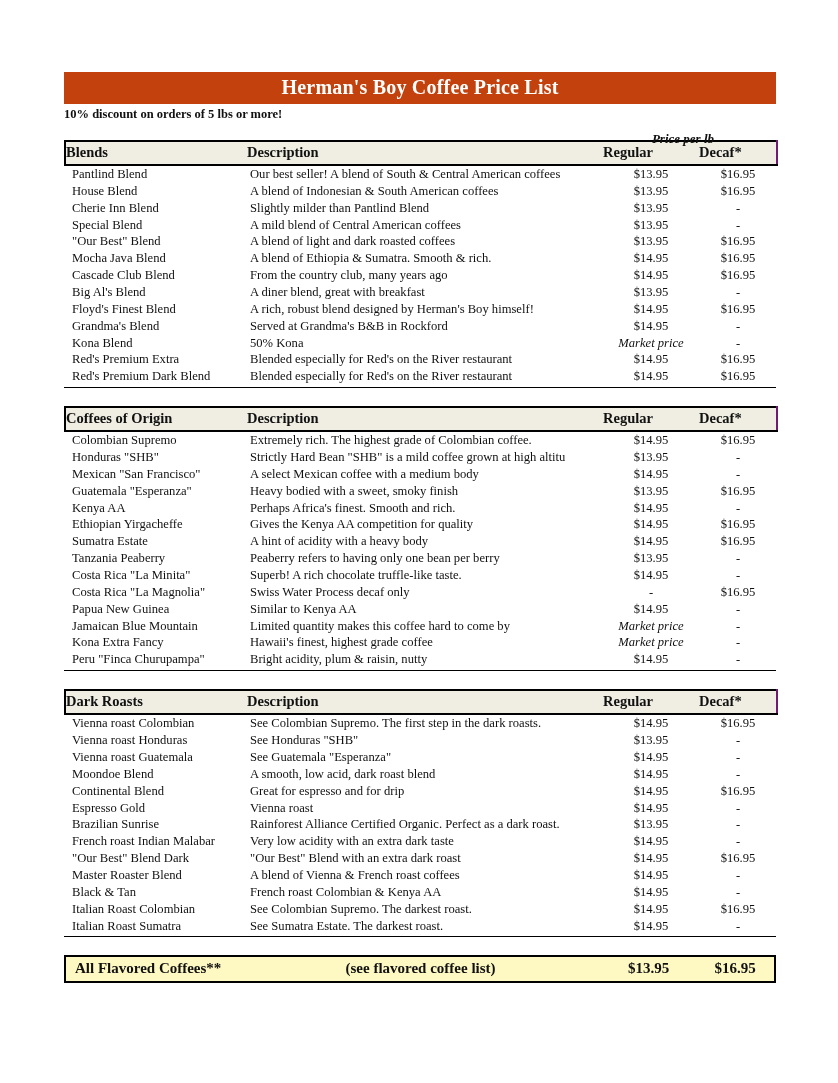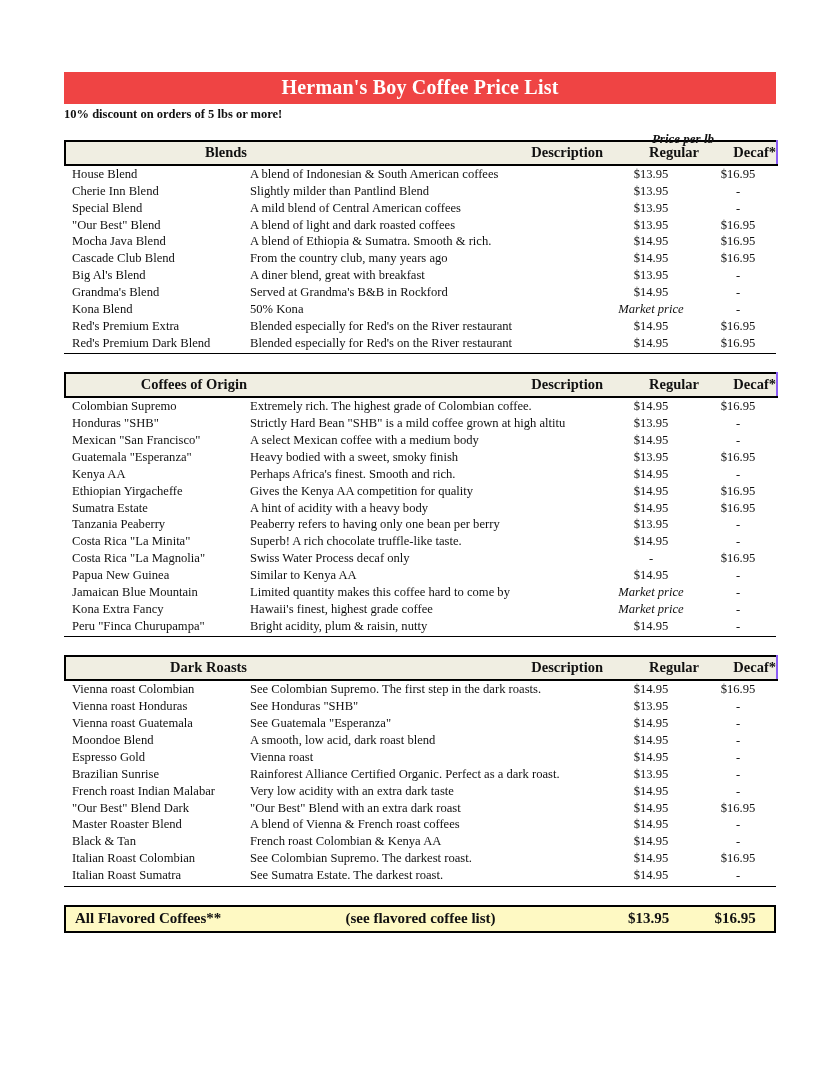--- a/index.html
+++ b/index.html
@@ -18,21 +18,21 @@
   .page {
     position: absolute;
     left: 64px;
     top: 0;
     width: 712px;
   }
 
   
   .title-banner {
     margin-top: 72px;
-    background: #ef4444;
+    background: #c2410c;
     color: #ffffff;
     text-align: center;
     font-weight: bold;
     font-size: 20px;
     letter-spacing: 0.2px;
     padding: 4px 0 5px 0;
     line-height: 1.15;
   }
   .subtitle {
     font-weight: bold;
@@ -66,27 +66,27 @@
   col.c-name  { width: 182px; }
   col.c-desc  { width: 356px; }
   col.c-reg   { width: 96px; }
   col.c-dec   { width: 78px; }
 
   thead th {
     background: #F0EEE2;
     border: 2px solid #000000;
     font-weight: bold;
     font-size: 14.5px;
-    text-align: right;
+    text-align: left;
     padding: 2px 0 3px 0;
     border-left: none;
     border-right: none;
   }
   thead th.first { border-left: 2px solid #000; }
-  thead th.last  { border-right: 2px solid #8b5cf6; }
+  thead th.last  { border-right: 2px solid #701a75; }
 
   tbody td {
     font-size: 12.6px;
     padding: 1px 0 1px 0;
     vertical-align: top;
     line-height: 1.18;
   }
   td.name { padding-left: 7px; white-space: nowrap; }
   td.desc { padding-left: 3px; }
   td.reg, td.dec { text-align: center; white-space: nowrap; }
@@ -139,20 +139,26 @@
           <thead>
             <tr>
               <th class="first">Blends</th>
               <th>Description</th>
               <th>Regular</th>
               <th class="last">Decaf*</th>
             </tr>
           </thead>
           <tbody>
             <tr>
+              <td class="name">Pantlind Blend</td>
+              <td class="desc">Our best seller! A blend of South &amp; Central American coffees</td>
+              <td class="reg">$13.95</td>
+              <td class="dec">$16.95</td>
+            </tr>
+            <tr>
               <td class="name">House Blend</td>
               <td class="desc">A blend of Indonesian &amp; South American coffees</td>
               <td class="reg">$13.95</td>
               <td class="dec">$16.95</td>
             </tr>
             <tr>
               <td class="name">Cherie Inn Blend</td>
               <td class="desc">Slightly milder than Pantlind Blend</td>
               <td class="reg">$13.95</td>
               <td class="dec">-</td>
@@ -179,20 +185,26 @@
               <td class="name">Cascade Club Blend</td>
               <td class="desc">From the country club, many years ago</td>
               <td class="reg">$14.95</td>
               <td class="dec">$16.95</td>
             </tr>
             <tr>
               <td class="name">Big Al's Blend</td>
               <td class="desc">A diner blend, great with breakfast</td>
               <td class="reg">$13.95</td>
               <td class="dec">-</td>
+            </tr>
+            <tr>
+              <td class="name">Floyd's Finest Blend</td>
+              <td class="desc">A rich, robust blend designed by Herman's Boy himself!</td>
+              <td class="reg">$14.95</td>
+              <td class="dec">$16.95</td>
             </tr>
             <tr>
               <td class="name">Grandma's Blend</td>
               <td class="desc">Served at Grandma's B&amp;B in Rockford</td>
               <td class="reg">$14.95</td>
               <td class="dec">-</td>
             </tr>
             <tr>
               <td class="name">Kona Blend</td>
               <td class="desc">50% Kona</td>
@@ -355,20 +367,26 @@
               <td class="reg">$14.95</td>
               <td class="dec">-</td>
             </tr>
             <tr>
               <td class="name">Moondoe Blend</td>
               <td class="desc">A smooth, low acid, dark roast blend</td>
               <td class="reg">$14.95</td>
               <td class="dec">-</td>
             </tr>
             <tr>
+              <td class="name">Continental Blend</td>
+              <td class="desc">Great for espresso and for drip</td>
+              <td class="reg">$14.95</td>
+              <td class="dec">$16.95</td>
+            </tr>
+            <tr>
               <td class="name">Espresso Gold</td>
               <td class="desc">Vienna roast</td>
               <td class="reg">$14.95</td>
               <td class="dec">-</td>
             </tr>
             <tr>
               <td class="name">Brazilian Sunrise</td>
               <td class="desc">Rainforest Alliance Certified Organic. Perfect as a dark roast.</td>
               <td class="reg">$13.95</td>
               <td class="dec">-</td>

